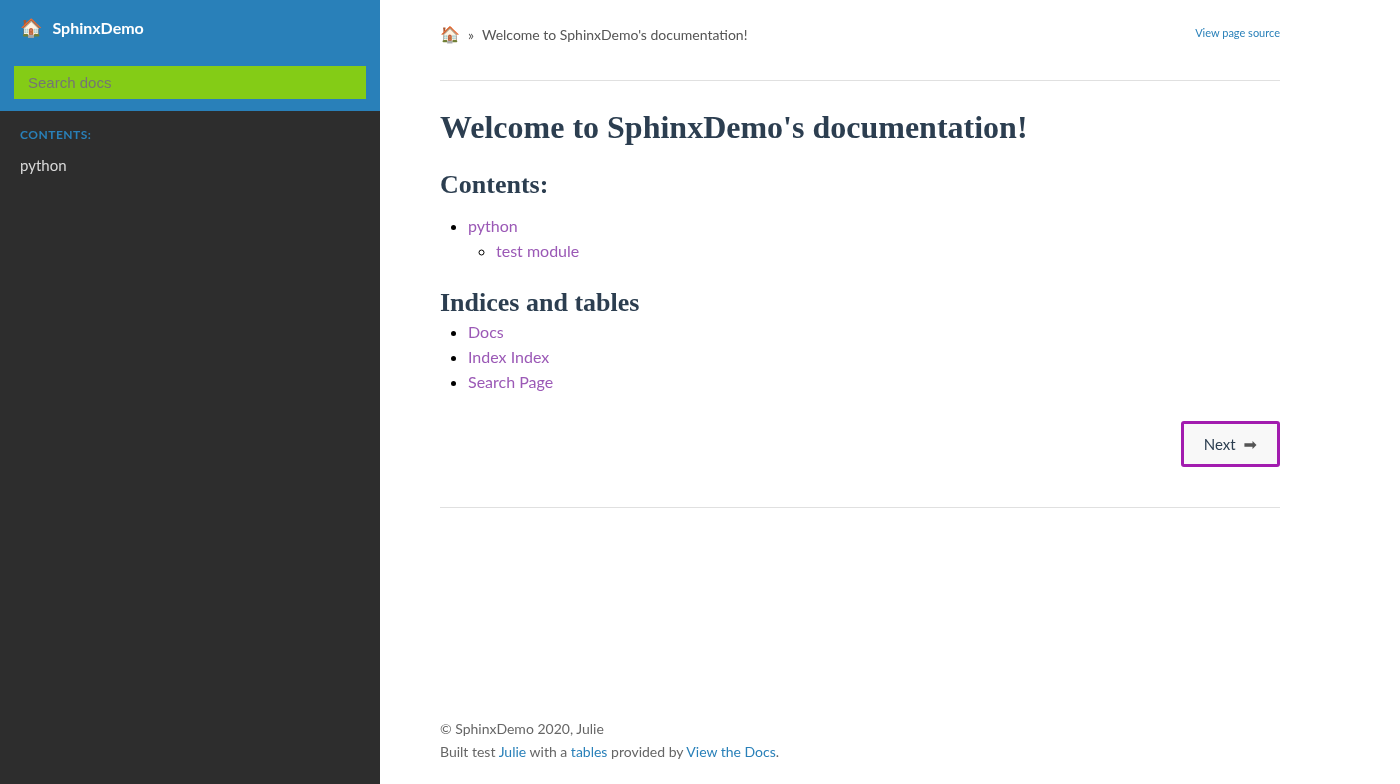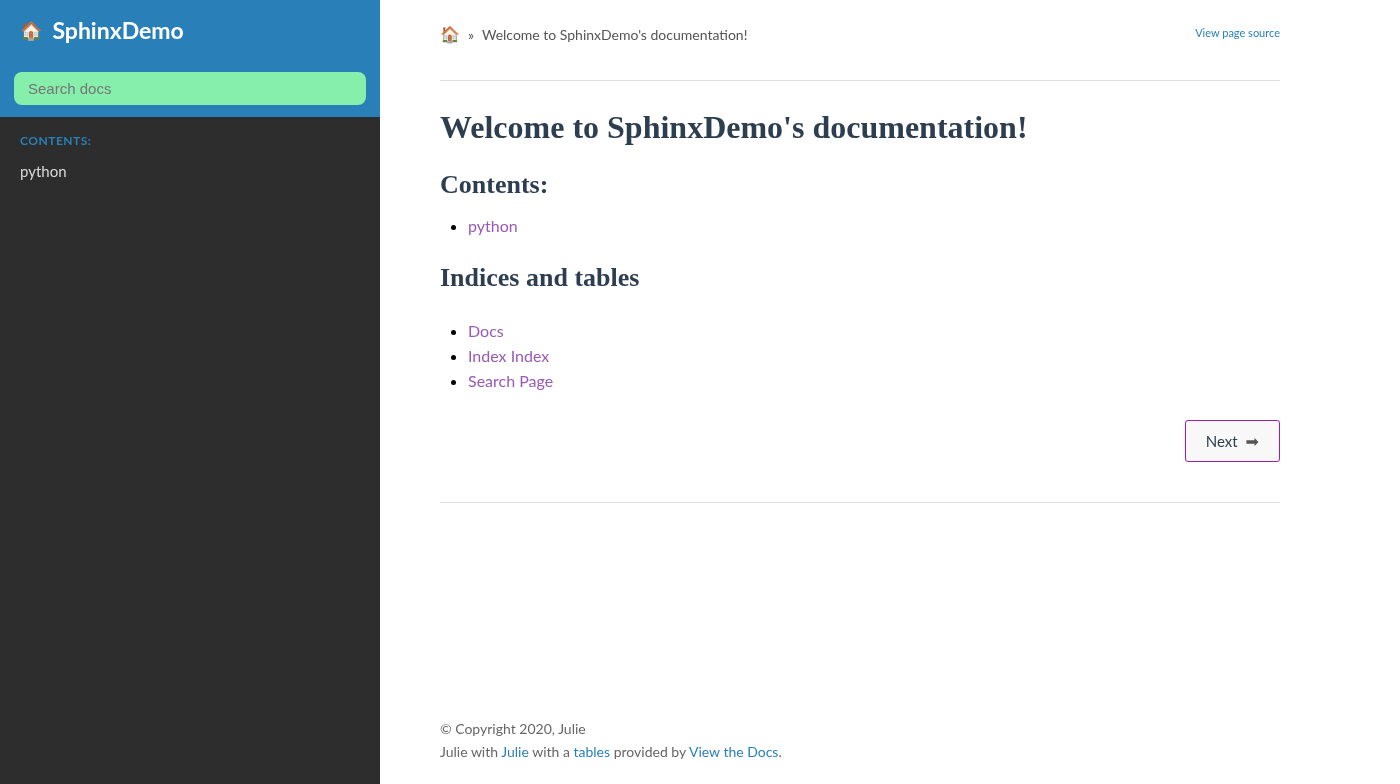--- a/index.html
+++ b/index.html
@@ -15,38 +15,38 @@
     }
     #sidebar-header {
       background: #2980b9;
       padding: 16px 20px;
       display: flex;
       align-items: center;
       gap: 10px;
     }
     #sidebar-title {
       color: #fff;
-      font-size: 23px;
+      font-size: 16px;
       font-weight: 700;
     }
     #sidebar-home-icon {
       color: #fff;
       font-size: 18px;
     }
     #search-box {
       padding: 12px 14px;
       background: #2980b9;
     }
     #search-input {
       width: 100%;
       padding: 8px 14px;
-      border-radius: 8px;
+      border-radius: 0;
       border: none;
       font-size: 15px;
-      background: #86efac;
+      background: #84cc16;
       color: #333;
       outline: none;
     }
     #sidebar-nav {
       padding: 16px 0;
     }
     #contents-label {
       color: #2980b9;
       font-size: 12px;
       font-weight: 700;
@@ -152,28 +152,28 @@
     a.toc-link {
       color: #9b59b6;
       text-decoration: none;
       font-size: 16px;
     }
     #indices-heading {
       font-size: 26px;
       font-weight: 700;
       color: #2c3e50;
       margin-top: 28px;
-      margin-bottom: 28px;
+      margin-bottom: 4px;
       font-family: 'Roboto Slab', Georgia, serif;
     }
     #next-button {
       display: inline-flex;
       align-items: center;
       gap: 8px;
-      border: 1px solid #a21caf;
+      border: 3px solid #a21caf;
       background: #f8f8f8;
       color: #2c3e50;
       font-size: 15px;
       padding: 10px 20px;
       border-radius: 3px;
       cursor: pointer;
       text-decoration: none;
       float: right;
       margin-bottom: 10px;
     }
@@ -233,20 +233,25 @@
 
     <hr class="top-rule">
 
     <h1 id="page-title">Welcome to SphinxDemo's documentation!</h1>
 
     <h2 id="contents-heading">Contents:</h2>
 
     <ul class="toc-list">
       <li>
         <a class="toc-link" href="#">python</a>
+        <ul class="toc-sublist">
+          <li>
+            <a class="toc-link" href="#">test module</a>
+          </li>
+        </ul>
       </li>
     </ul>
 
     <h2 id="indices-heading">Indices and tables</h2>
 
     <ul class="toc-list">
       <li>
         <a class="toc-link" href="#">Docs</a>
       </li>
       <li>
@@ -261,23 +266,23 @@
       <a id="next-button" href="#">
         <span>Next</span>
         <span id="next-arrow">➡</span>
       </a>
     </div>
 
     <hr class="bottom-rule">
   </div>
 
   <div id="footer">
-    <div id="footer-copyright">© Copyright 2020, Julie</div>
+    <div id="footer-copyright">© SphinxDemo 2020, Julie</div>
     <div id="footer-built">
-      <span>Julie with</span>
+      <span>Built test</span>
       <a class="footer-link" href="#"> <span>Julie</span></a>
       <span> <span>with a</span> </span>
       <a class="footer-link" href="#"><span>tables</span></a>
       <span> <span>provided by</span> </span>
       <a class="footer-link" href="#"><span>View the Docs</span></a><span>.</span>
     </div>
   </div>
 </div>
 
 </body></html>

